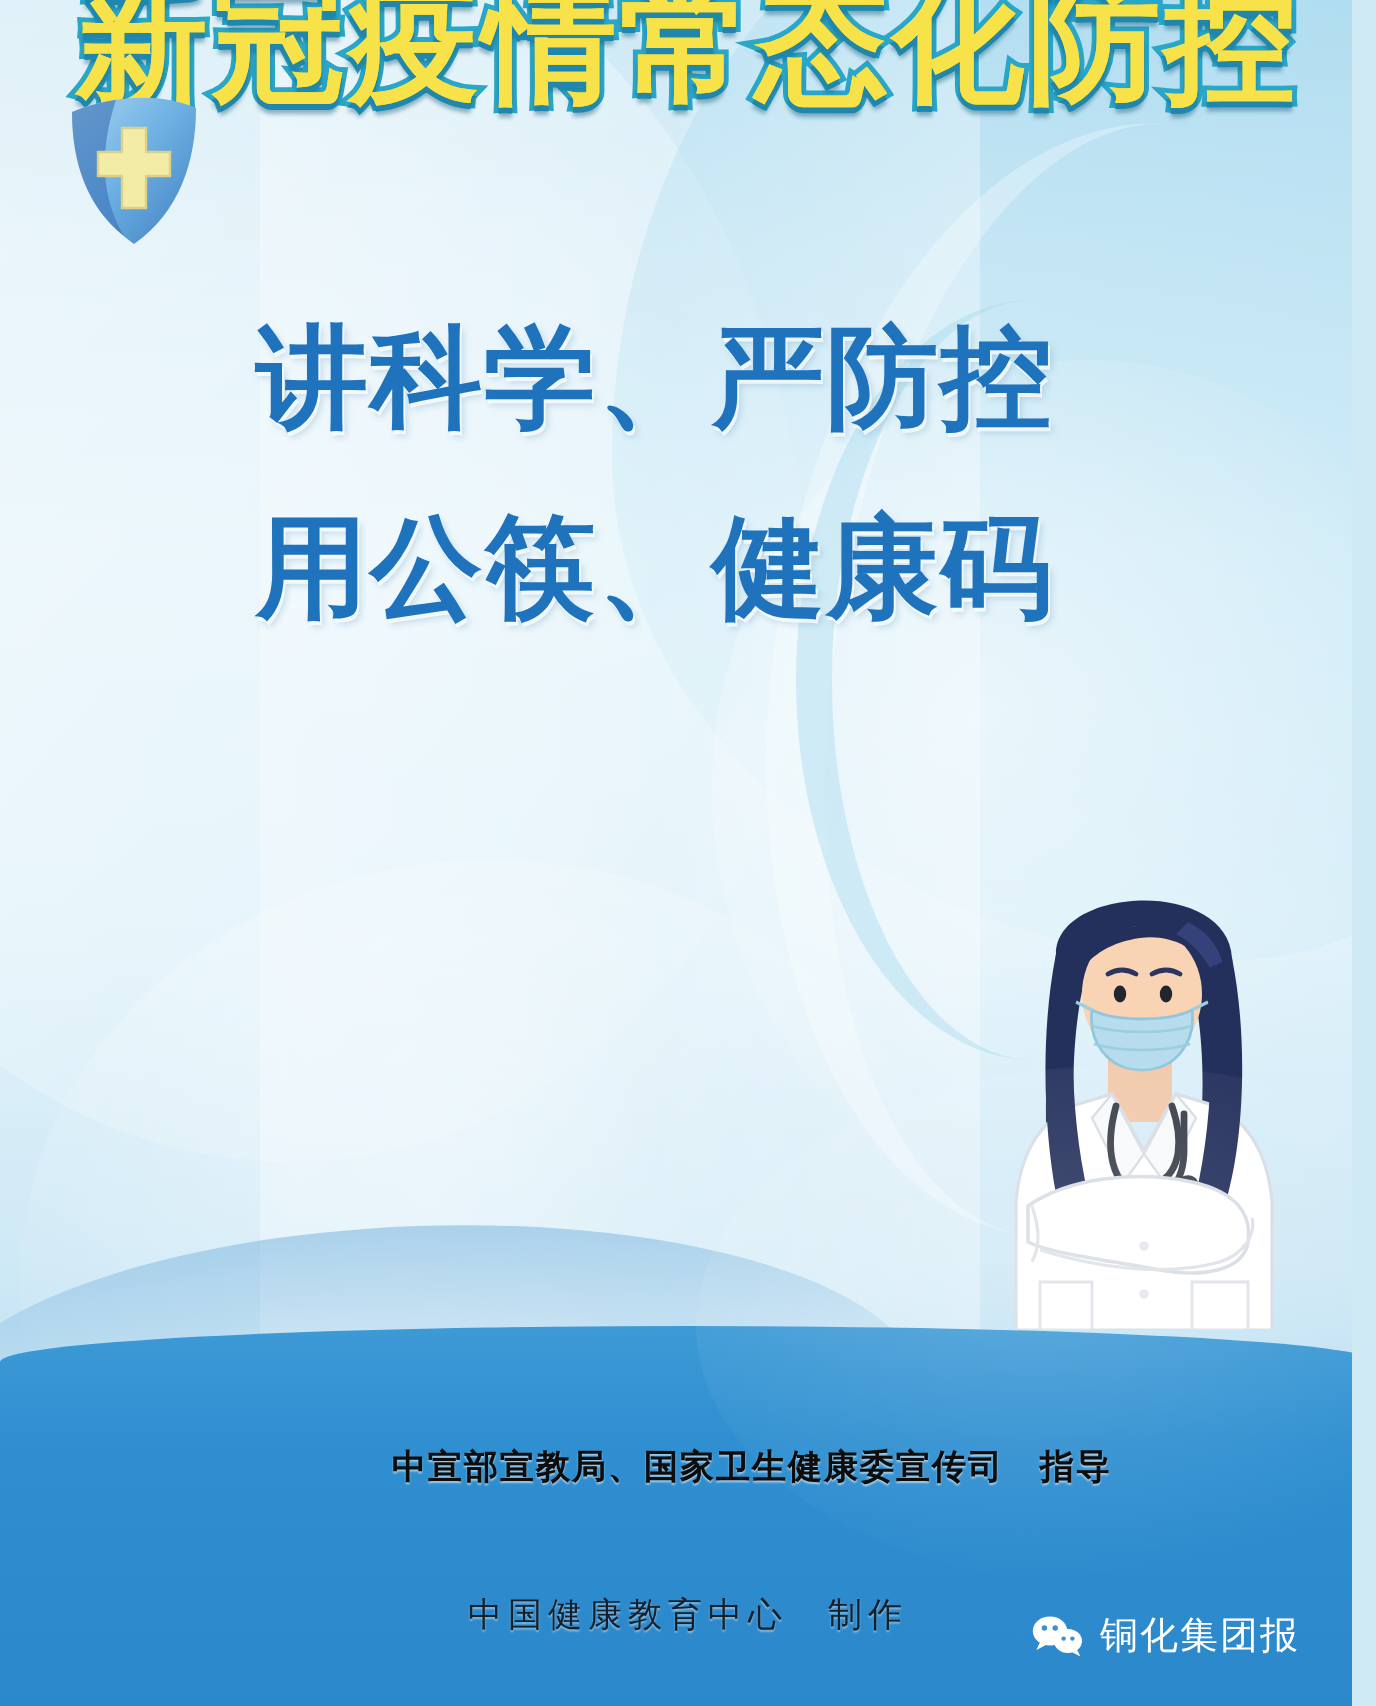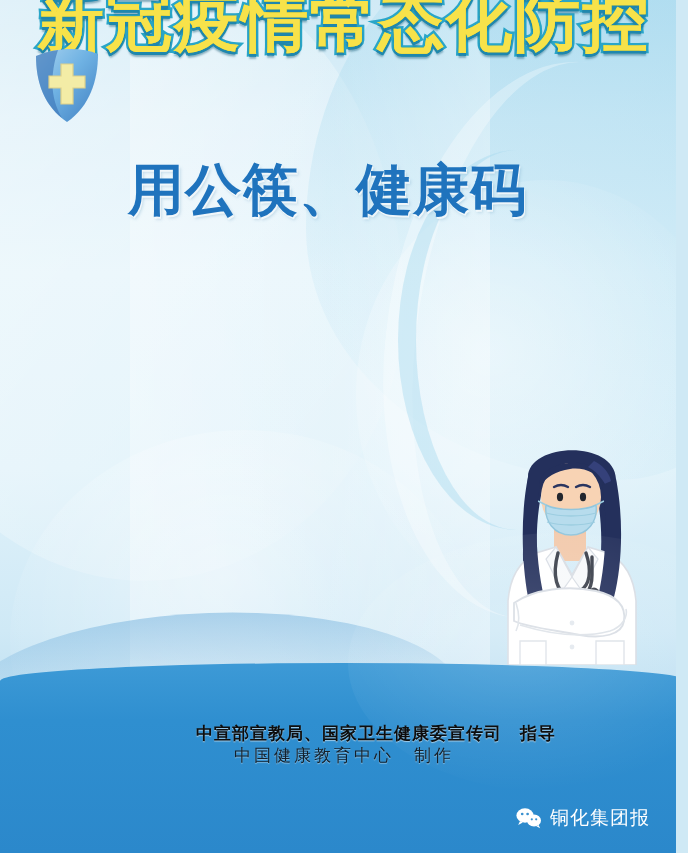--- a/index.html
+++ b/index.html
@@ -129,21 +129,21 @@
     border-radius:50%;pointer-events:none;
   }
 
   .credit1{
     position:absolute;left:0;top:722px;width:688px;text-align:center;
     font-size:17px;font-weight:700;color:#0d0d0d;letter-spacing:1px;
     text-shadow:0 1px 1px rgba(255,255,255,.55);
     margin-left:32px;
   }
   .credit2{
-    position:absolute;left:0;top:744px;width:688px;text-align:center;
+    position:absolute;left:0;top:796px;width:688px;text-align:center;
     font-size:17px;color:#14202b;letter-spacing:3px;
     font-family:"DejaVu Serif","Liberation Serif",serif;
     text-shadow:0 1px 1px rgba(255,255,255,.45);
   }
 
   
   .watermark{
     position:absolute;right:26px;bottom:22px;
     display:flex;align-items:center;gap:8px;
   }
@@ -182,20 +182,21 @@
           <stop offset="100%" stop-color="#3f7fc2"></stop>
         </linearGradient>
       </defs>
       <path d="M8 16 C26 8 52 6 70 14 C70 40 62 66 39 82 C16 66 8 42 8 16 Z" fill="url(#shg)"></path>
       <path d="M8 16 C18 12 24 11 30 10 C22 34 22 58 34 78 C16 64 8 42 8 16 Z" fill="#3d76b8" opacity=".65"></path>
       <path d="M33 24 h12 v12 h12 v12 h-12 v16 h-12 v-16 h-12 v-12 h12 z" fill="#f3eca6" stroke="#ddd08a" stroke-width="1.2"></path>
     </svg>
   </div>
 
   <div class="slogans">
+    <div class="slogan-line">讲科学、严防控</div>
     <div class="slogan-line">用公筷、健康码</div>
   </div>
 
   <div class="doctor">
     <svg width="190" height="240" viewBox="0 0 190 240">
 
       <path d="M52 52 C52 18 138 14 140 54 C144 96 142 140 136 168 L120 168 C128 130 126 92 120 66 L66 66 C60 92 58 132 66 170 L50 170 C44 138 48 92 52 52 Z" fill="#24305c"></path>
 
       <path d="M78 100 h32 v36 h-32 z" fill="#f2c9ab"></path>
 

